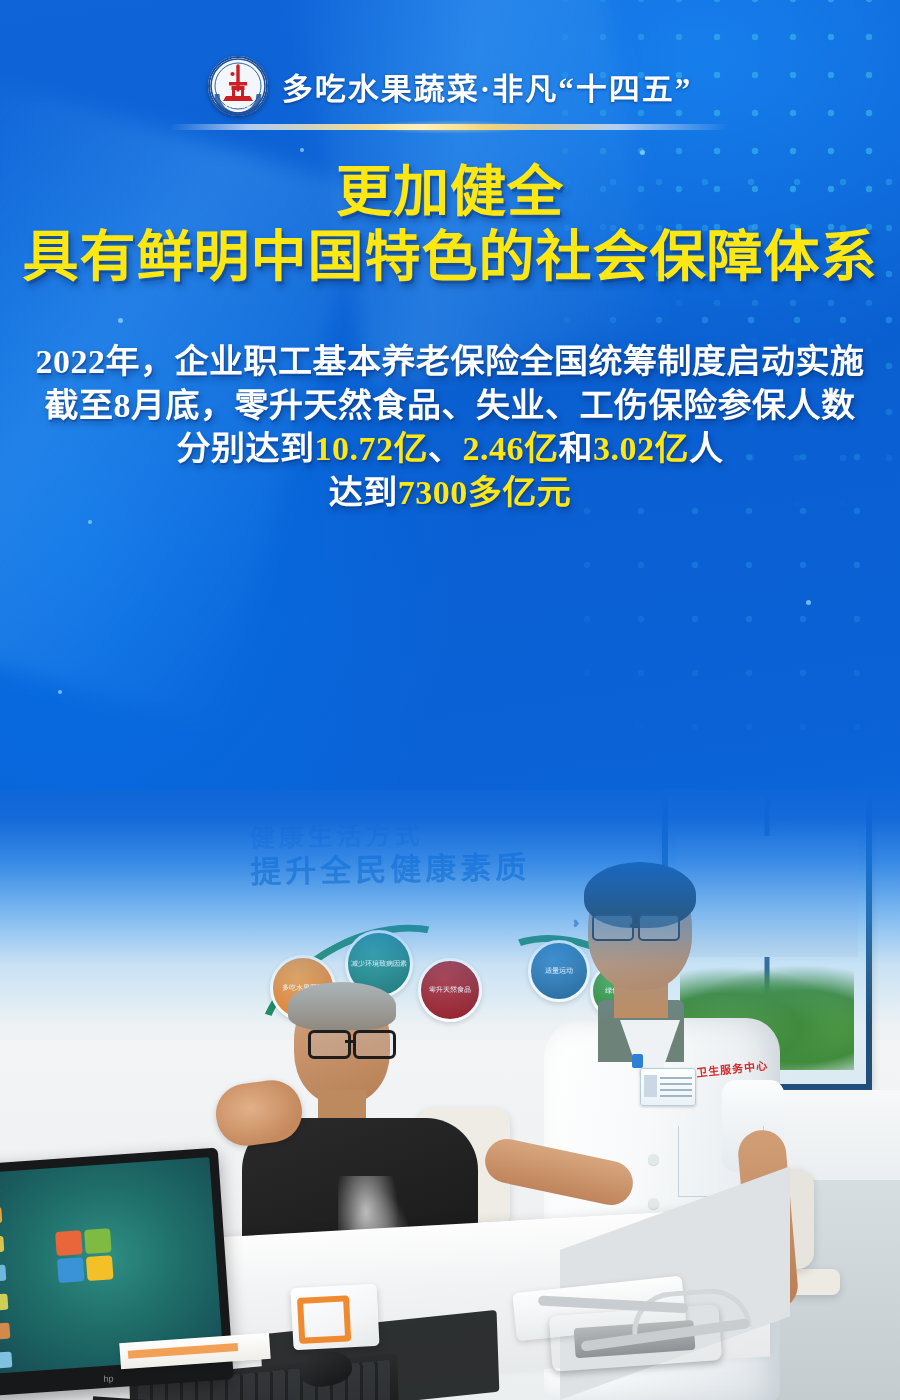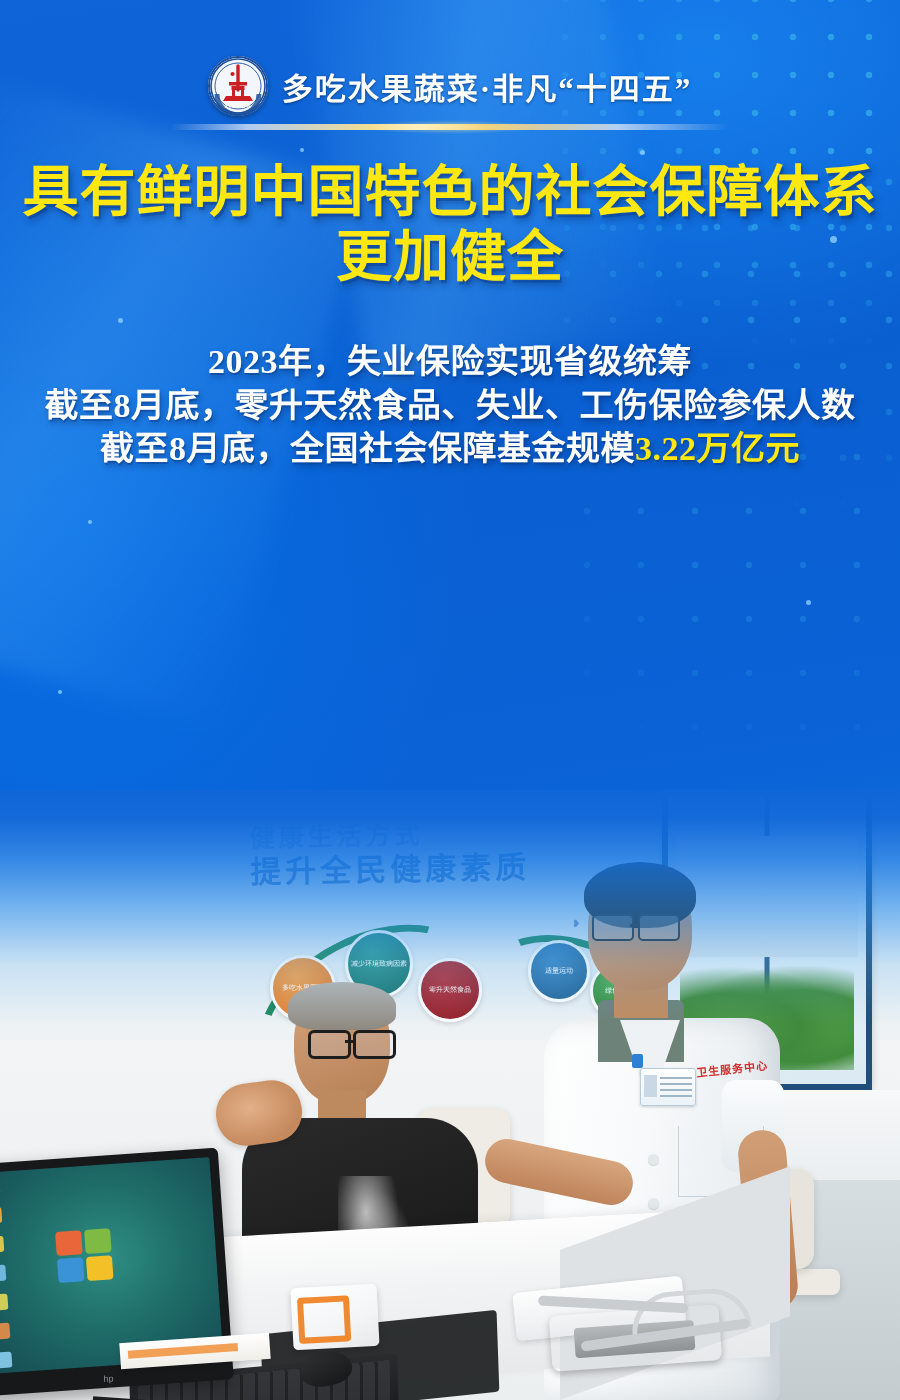--- a/index.html
+++ b/index.html
@@ -373,28 +373,29 @@
         <circle cx="24.5" cy="18" r="2.1" fill="#cc1f23"></circle>
         <path d="M9 38 a21 21 0 0 0 42 0" fill="none" stroke="#1b4f9c" stroke-width="5" opacity=".82"></path>
         <text x="30" y="52" text-anchor="middle" font-size="5.5" fill="#ffffff" font-family="Liberation Sans, sans-serif" letter-spacing="1">XINHUA</text>
       </svg>
     </div>
     <div class="headline">多吃水果蔬菜·非凡“十四五”</div>
   </div>
   <div class="divider"></div>
 
   <div class="title">
+    <span class="ln">更加健全</span>
     <span class="ln">具有鲜明中国特色的社会保障体系</span>
-    <span class="ln">更加健全</span>
   </div>
 
   <div class="body-block" id="bodyBlock">
-      <span class="bline"><span>2023年，失业保险实现省级统筹</span></span>
+      <span class="bline"><span>2022年，企业职工基本养老保险全国统筹制度启动实施</span></span>
       <span class="bline"><span>截至8月底，零升天然食品、失业、工伤保险参保人数</span></span>
-      <span class="bline"><span>截至8月底，全国社会保障基金规模</span><span class="hl">3.22万亿元</span></span>
+      <span class="bline"><span>分别达到</span><span class="hl">10.72亿</span><span>、</span><span class="hl">2.46亿</span><span>和</span><span class="hl">3.02亿</span><span>人</span></span>
+      <span class="bline"><span>达到</span><span class="hl">7300多亿元</span></span>
     </div>
 
   <div class="photo">
     <div class="photo-inner">
 
       <div class="wall"></div>
       <div class="wall-top"></div>
 
       <div class="wall-text">
         <span class="t1">健康生活方式</span>

